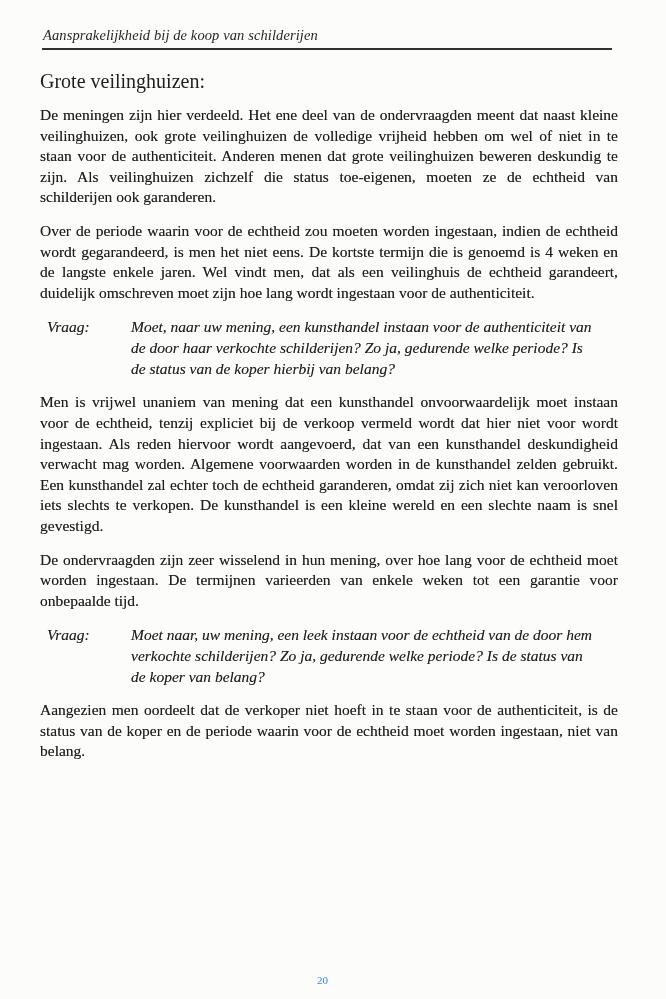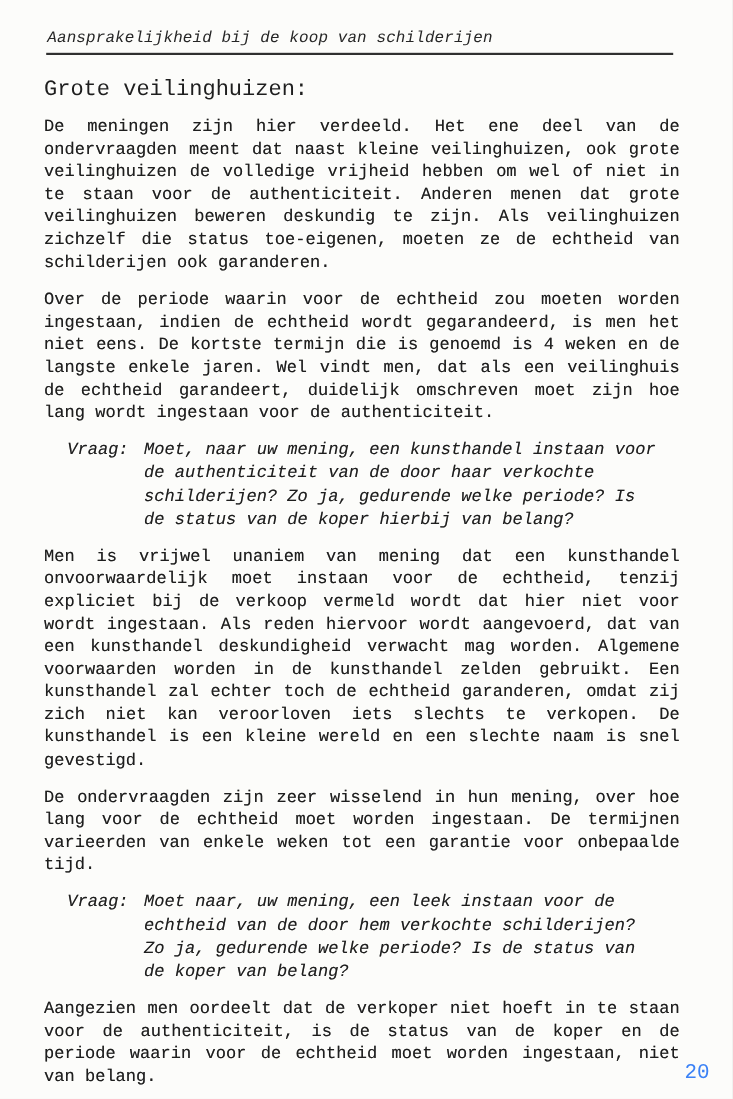--- a/index.html
+++ b/index.html
@@ -7,21 +7,21 @@
     padding: 0;
     background: #e8e8e6;
   }
   .page {
     position: relative;
     width: 666px;
     height: 999px;
     margin: 0 auto;
     background: #fcfcfa;
     color: #1e1e1e;
-    font-family: Liberation Mono, monospace;
+    font-family: Liberation Serif, serif;
     overflow: hidden;
   }
   .content {
     position: absolute;
     left: 40px;
     top: 0;
     width: 578px;
   }
   .running-header {
     margin-top: 26px;
@@ -54,33 +54,32 @@
   .question {
     display: flex;
     margin: 13px 0 0 7px;
     font-style: italic;
     font-size: 15.5px;
     line-height: 21px;
     text-shadow: 0 0 0.3px rgba(20,20,20,0.45);
   }
   .q-label {
     flex: 0 0 84px;
-    text-align: center;
   }
   .q-text {
     flex: 0 0 470px;
     max-width: 470px;
   }
   .page-number {
     position: absolute;
     left: 0;
     bottom: 13px;
     width: 645px;
-    text-align: right;
-    font-size: 19px;
+    text-align: center;
+    font-size: 11px;
     color: #3b82f6;
   }
 </style>
 </head>
 <body>
 
 <div class="page">
   <div class="content">
 
     <div class="running-header">Aansprakelijkheid bij de koop van schilderijen</div>

